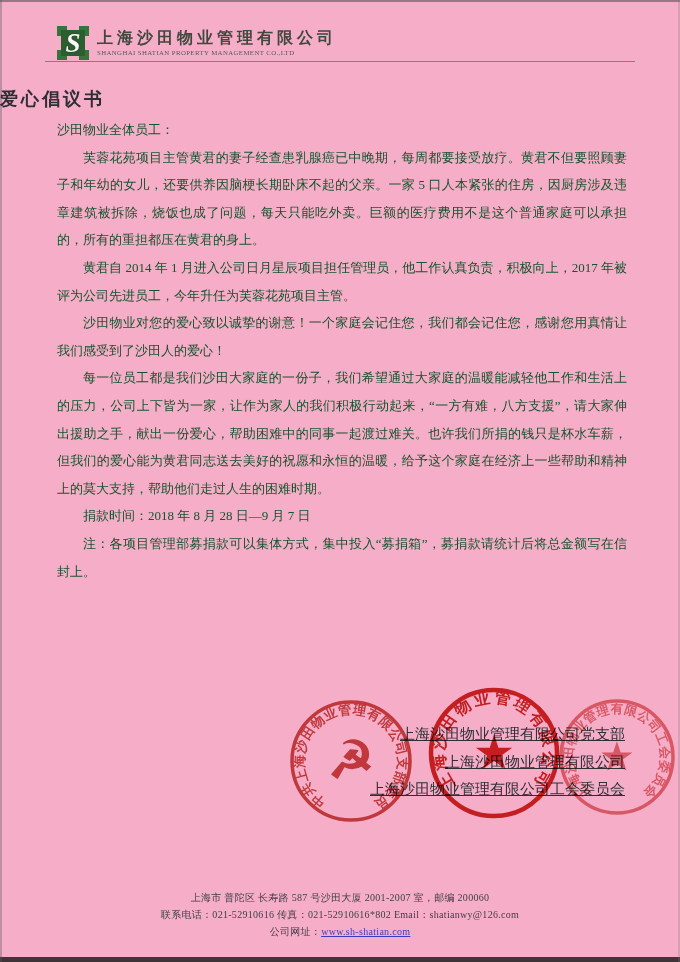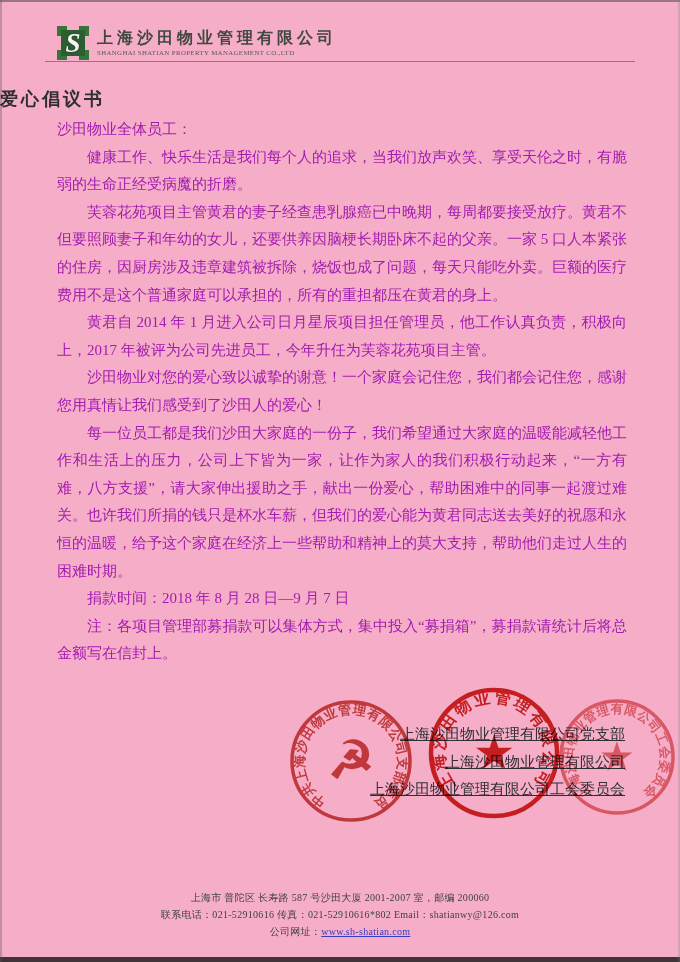--- a/index.html
+++ b/index.html
@@ -32,21 +32,21 @@
   }
   .company-names{margin-left:8px;padding-top:2px;}
   .company-cn{font-size:16px;letter-spacing:4px;color:#41483f;font-weight:bold;line-height:20px;}
   .company-en{font-size:6.8px;letter-spacing:.4px;color:#555a50;line-height:10px;font-family:"Liberation Serif","DejaVu Serif",serif;}
   .header-rule{position:absolute;left:45px;top:61px;width:590px;height:1px;background:#6e6e70;opacity:.8;}
 
   
   .doc-title{position:absolute;left:0;top:87px;width:100%;text-align:left;
     font-size:18px;font-weight:bold;letter-spacing:3px;color:#2e2e33;}
   .body-flow{position:absolute;left:57px;top:116px;width:570px;
-    font-size:15px;line-height:27.6px;text-align:justify;color:#a21caf;}
+    font-size:13px;line-height:27.6px;text-align:justify;color:#14532d;}
   .body-flow p{margin:0;}
   .body-flow p.indent{text-indent:2em;}
 
   
   .signatures{position:absolute;right:55px;top:721px;text-align:right;
     font-size:15px;line-height:27.5px;color:#2f2f34;text-decoration:underline;}
 
   
   .stamp{position:absolute;mix-blend-mode:multiply;pointer-events:none;}
   .stamp text{font-family:"Liberation Serif","DejaVu Serif",serif;font-weight:bold;}
@@ -82,21 +82,20 @@
       <div class="company-cn">上海沙田物业管理有限公司</div>
       <div class="company-en">SHANGHAI SHATIAN PROPERTY MANAGEMENT CO.,LTD</div>
     </div>
   </div>
   <div class="header-rule"></div>
 
   <div class="doc-title">爱心倡议书</div>
 
   <div class="body-flow">
     <p>沙田物业全体员工：</p>
-    <p class="indent">健康工作、快乐生活是我们每个人的追求，当我们放声欢笑、享受天伦之时，有脆弱的生命正经受病魔的折磨。</p>
     <p class="indent">芙蓉花苑项目主管黄君的妻子经查患乳腺癌已中晚期，每周都要接受放疗。黄君不但要照顾妻子和年幼的女儿，还要供养因脑梗长期卧床不起的父亲。一家 5 口人本紧张的住房，因厨房涉及违章建筑被拆除，烧饭也成了问题，每天只能吃外卖。巨额的医疗费用不是这个普通家庭可以承担的，所有的重担都压在黄君的身上。</p>
     <p class="indent">黄君自 2014 年 1 月进入公司日月星辰项目担任管理员，他工作认真负责，积极向上，2017 年被评为公司先进员工，今年升任为芙蓉花苑项目主管。</p>
     <p class="indent">沙田物业对您的爱心致以诚挚的谢意！一个家庭会记住您，我们都会记住您，感谢您用真情让我们感受到了沙田人的爱心！</p>
     <p class="indent">每一位员工都是我们沙田大家庭的一份子，我们希望通过大家庭的温暖能减轻他工作和生活上的压力，公司上下皆为一家，让作为家人的我们积极行动起来，“一方有难，八方支援”，请大家伸出援助之手，献出一份爱心，帮助困难中的同事一起渡过难关。也许我们所捐的钱只是杯水车薪，但我们的爱心能为黄君同志送去美好的祝愿和永恒的温暖，给予这个家庭在经济上一些帮助和精神上的莫大支持，帮助他们走过人生的困难时期。</p>
     <p class="indent">捐款时间：2018 年 8 月 28 日—9 月 7 日</p>
     <p class="indent">注：各项目管理部募捐款可以集体方式，集中投入“募捐箱”，募捐款请统计后将总金额写在信封上。</p>
   </div>
 
   <div class="signatures">
     <div>上海沙田物业管理有限公司党支部</div>

